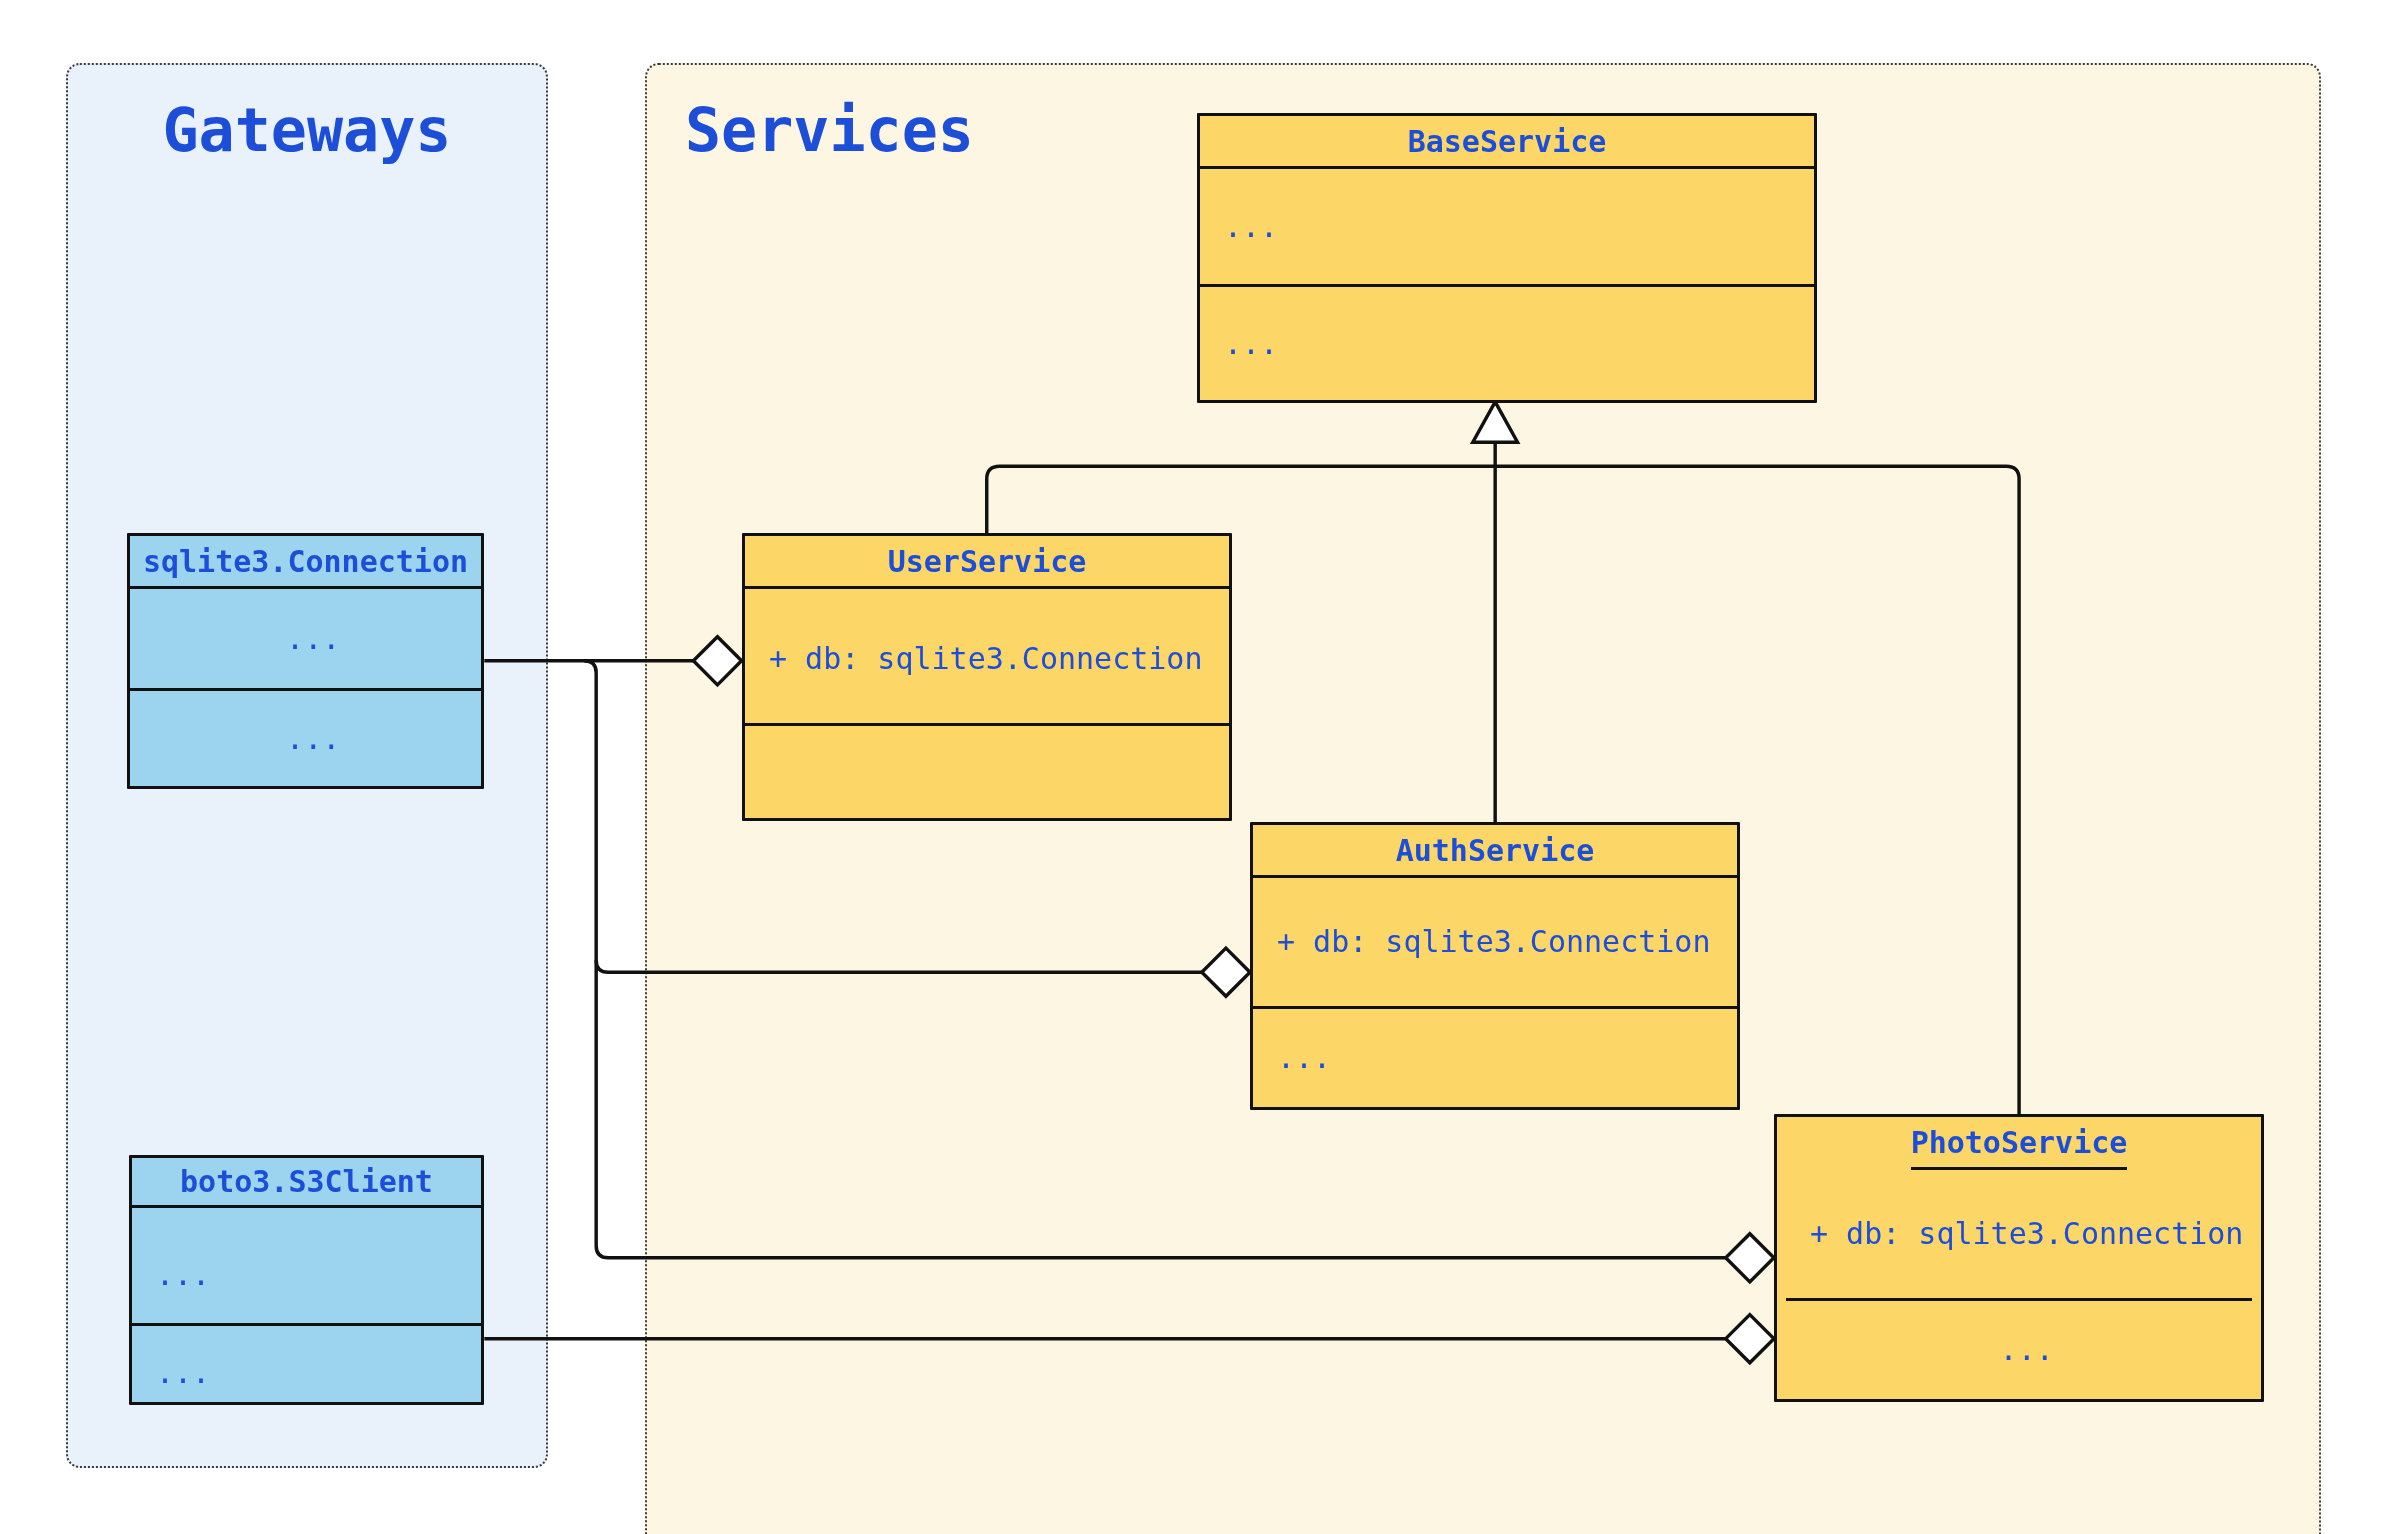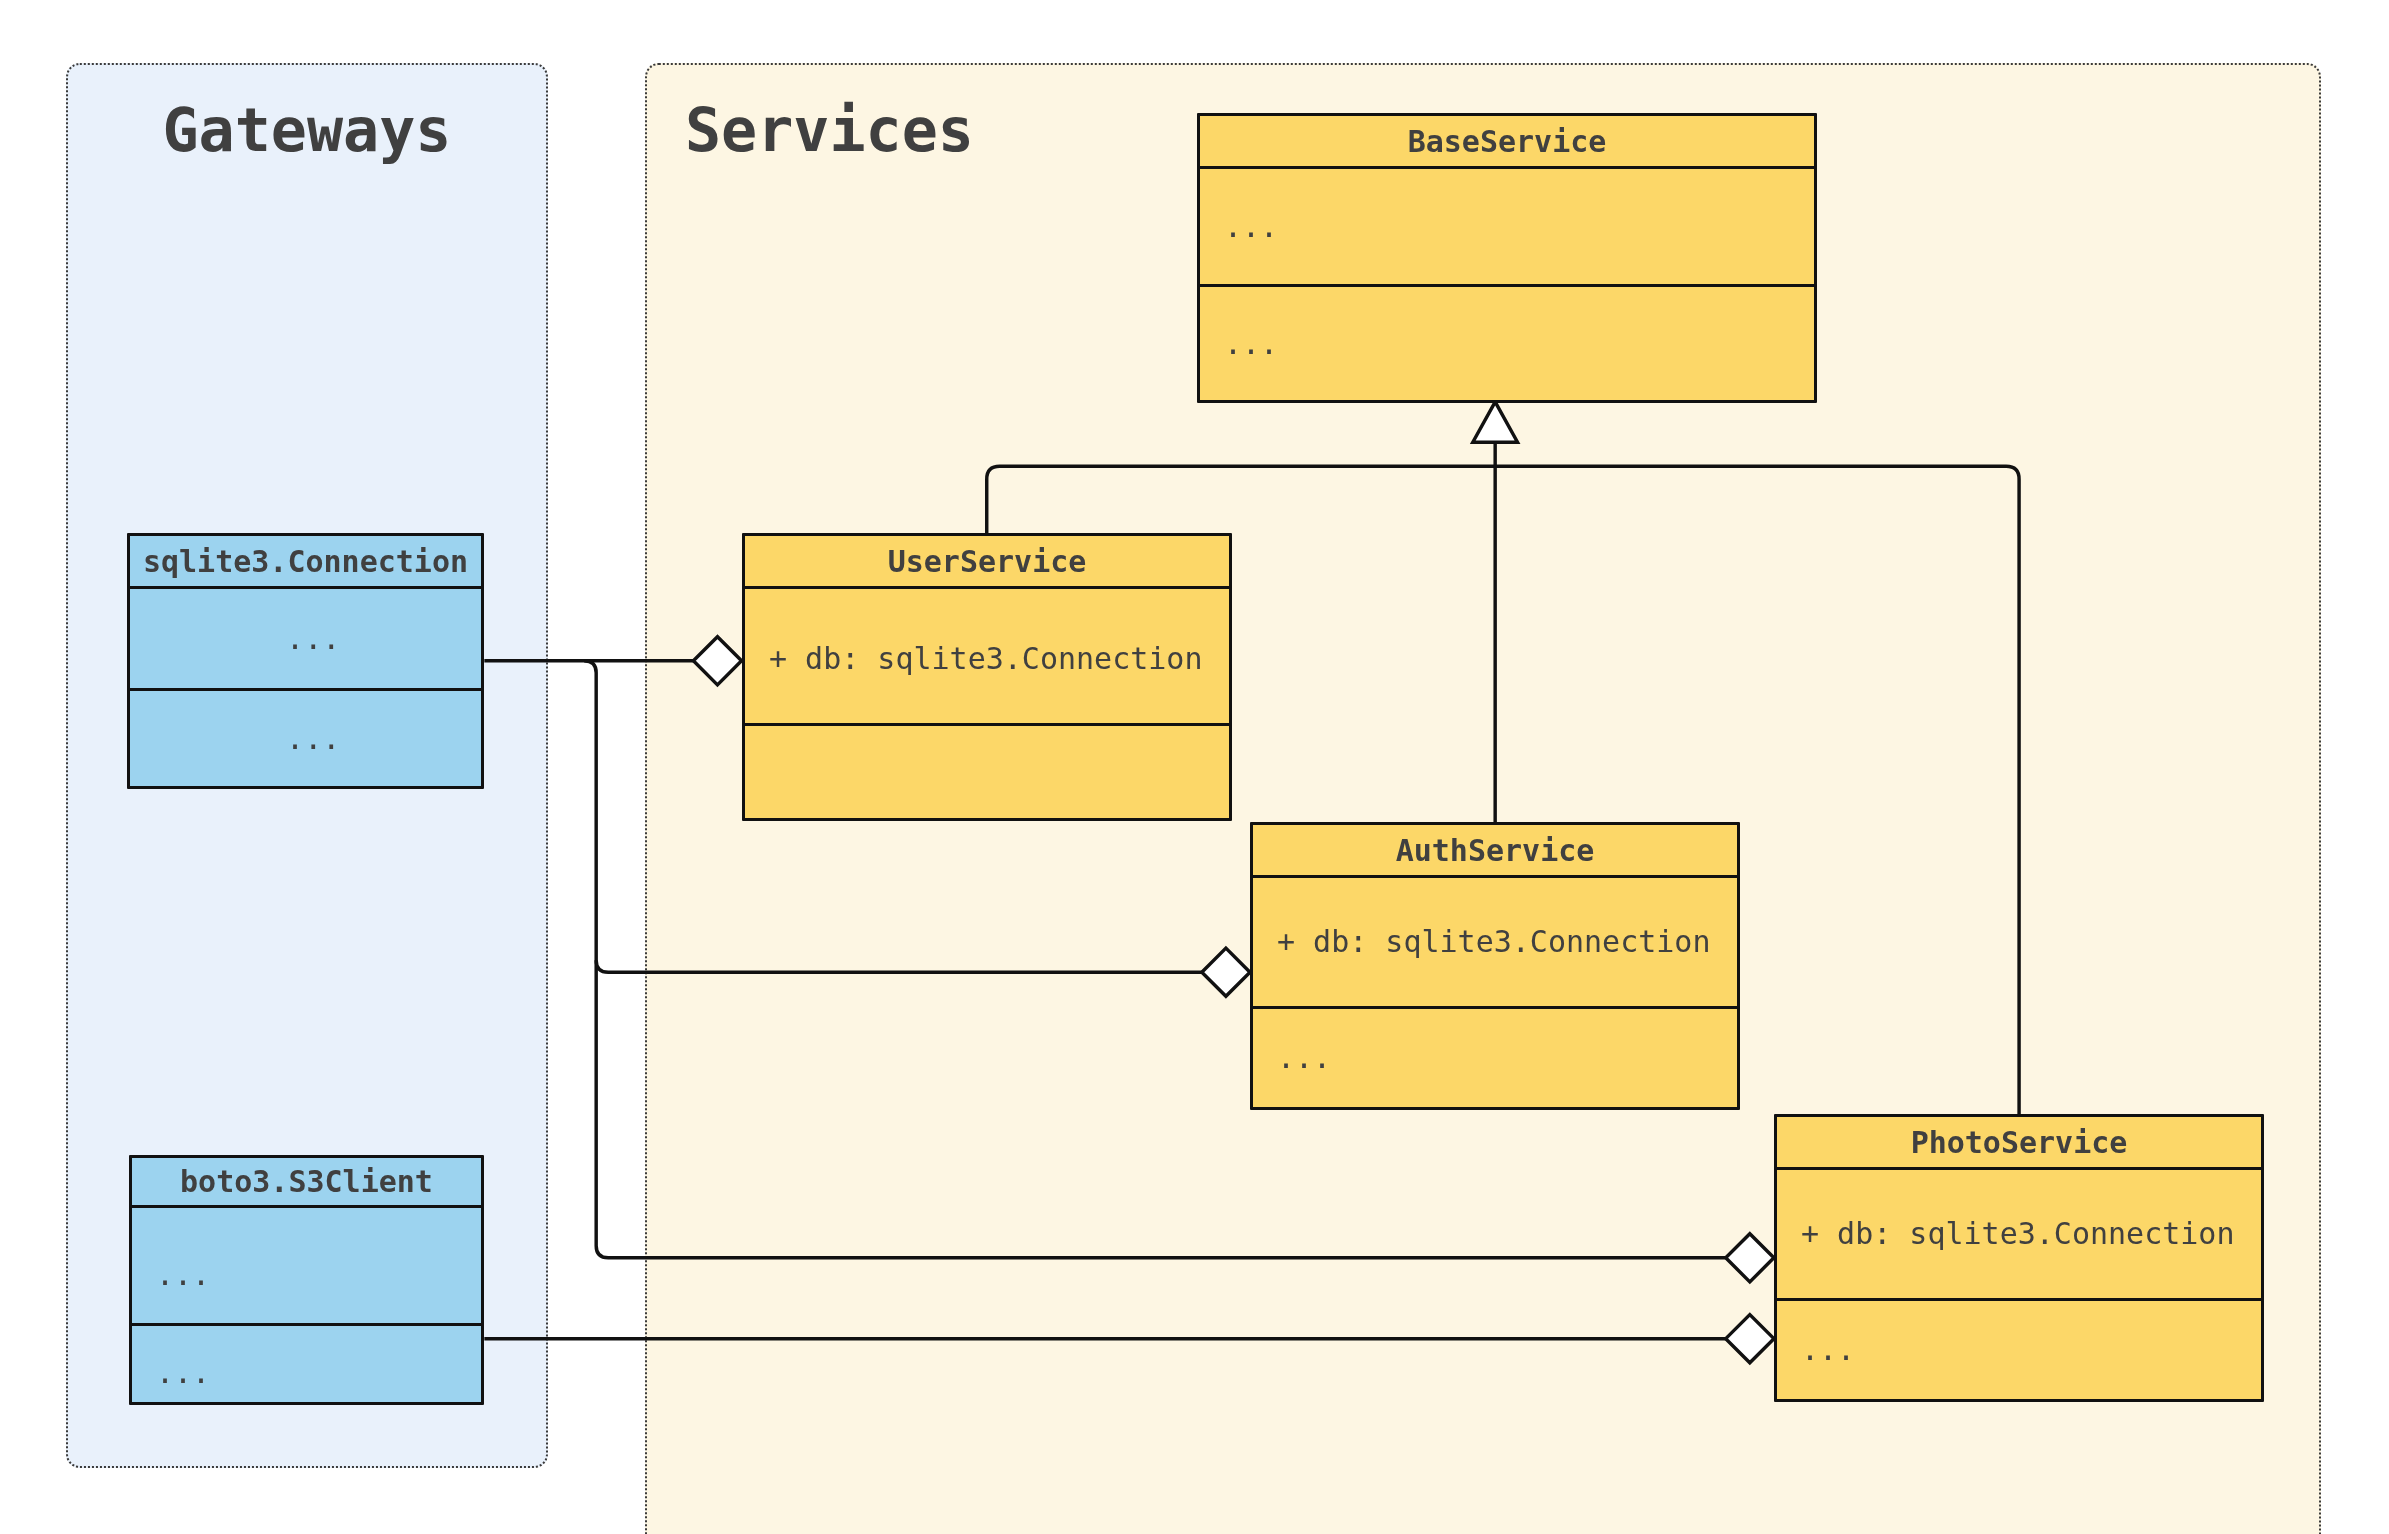--- a/index.html
+++ b/index.html
@@ -2,21 +2,21 @@
 <html style="font-size:13.8px"><head>
 <meta charset="utf-8">
 <style>
   html, body { margin: 0; padding: 0; background: #ffffff; }
   #canvas {
     position: relative;
     width: 2389px;
     height: 1534px;
     background: #ffffff;
     font-family: "DejaVu Sans Mono", "Liberation Mono", monospace;
-    color: #404040;
+    color: #1d4ed8;
     overflow: hidden;
   }
 
   
   .panel {
     position: absolute;
     border: 2.2px dotted #3a3a3a;
     border-radius: 13.8px;
     box-sizing: border-box;
   }
@@ -142,21 +142,21 @@
   <div class="cls service" style="left:1250px; top:822px; width:490px; height:288px;">
     <div class="cls-title" style="height:53px;">AuthService</div>
     <div class="sec attrs" style="height:131px;">
       <div>+ db: sqlite3.Connection</div>
     </div>
     <div class="sec methods">
       <div>...</div>
     </div>
   </div>
 
-  <div class="cls service" style="left:1774px; top:1114px; width:490px; height:288px;">
+  <div class="cls service" style="left:1774px; top:1114px; width:490px; height:288px;align-items:center;">
     <div class="cls-title" style="height:53px;">PhotoService</div>
     <div class="sec attrs" style="height:131px;">
       <div>+ db: sqlite3.Connection</div>
     </div>
     <div class="sec methods">
       <div>...</div>
     </div>
   </div>
 
   <div class="cls gateway" style="left:127px; top:533px; width:357px; height:256px;text-align:center;">

